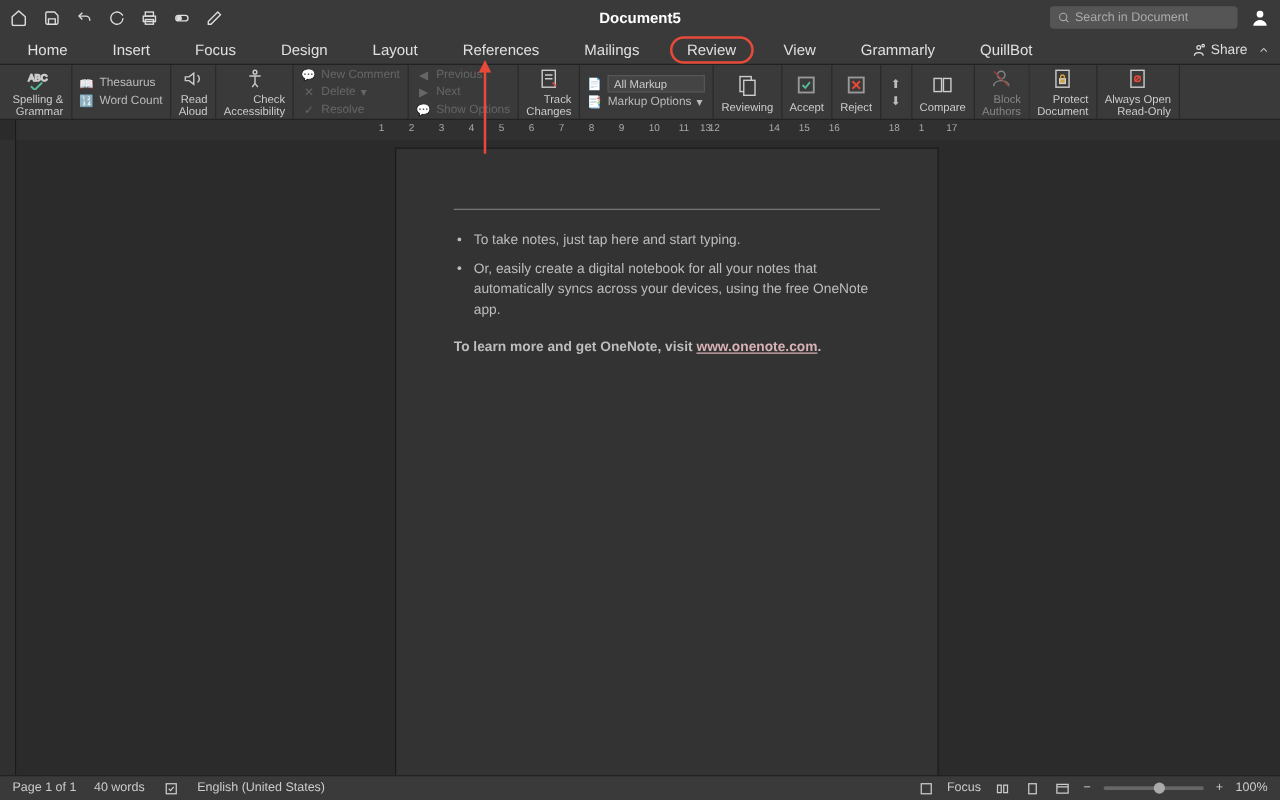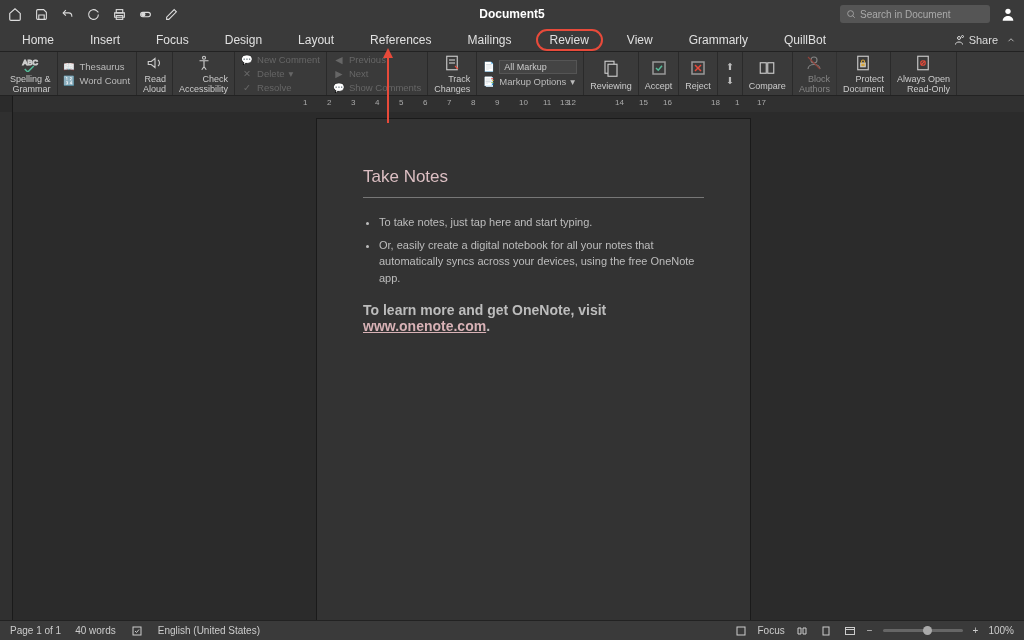--- a/index.html
+++ b/index.html
@@ -40,21 +40,21 @@
 
   
   .docarea { display: flex; height: 512px; background: #2b2b2b; }
   .ruler-v { width: 13px; background: #303030; border-right: 1px solid #1a1a1a; position: relative; }
   .canvas { flex: 1; position: relative; overflow: hidden; background: #2b2b2b; }
   .page { position: absolute; left: 303px; top: 6px; width: 435px; height: 590px; background: #333; border: 1px solid #1a1a1a; padding: 48px 46px; }
   .page h2 { color: #dcbfc3; font-size: 17px; font-weight: 400; margin-bottom: 10px; }
   .page hr { border: none; border-top: 1px solid #777; margin-bottom: 16px; }
   .page ul { list-style: disc; padding-left: 16px; color: #bdbdbd; font-size: 11px; line-height: 1.5; }
   .page ul li { margin-bottom: 6px; }
-  .page .learn { margin-top: 16px; font-size: 14px; color: #bdbdbd; font-weight: 600; }
+  .page .learn { margin-top: 16px; font-size: 11px; color: #bdbdbd; font-weight: 600; }
   .page .learn a { color: #d8b2b6; text-decoration: underline; }
 
   
   .arrow { position: absolute; pointer-events: none; }
 
   
   .statusbar { position: absolute; bottom: 0; left: 0; right: 0; height: 20px; background: #3a3a3a; display: flex; align-items: center; padding: 0 10px; font-size: 10px; color: #ccc; border-top: 1px solid #222; }
   .statusbar .left { display: flex; gap: 14px; align-items: center; }
   .statusbar .right { margin-left: auto; display: flex; gap: 10px; align-items: center; }
   .zoom-slider { width: 80px; height: 3px; background: #666; position: relative; border-radius: 2px; }
@@ -208,21 +208,21 @@
     <div class="rrow disabled">
         <span class="mini-icon">◀</span>
         <span>Previous</span>
       </div>
     <div class="rrow disabled">
         <span class="mini-icon">▶</span>
         <span>Next</span>
       </div>
     <div class="rrow disabled">
         <span class="mini-icon">💬</span>
-        <span>Show Comments</span>
+        <span>Show Options</span>
       </div>
   </div>
   <div class="rgroup big">
     <div class="big-icon">
         <svg width="20" height="18" viewBox="0 0 24 24" fill="none" stroke="currentColor" stroke-width="1.5">
           <rect x="5" y="3" width="14" height="18"></rect>
           <line x1="8" y1="8" x2="16" y2="8"></line>
           <line x1="8" y1="12" x2="16" y2="12"></line>
           <path d="M16 16l4 4" stroke="#e84a3a"></path>
         </svg>
@@ -340,21 +340,20 @@
       <span class="ruler-num" style="left: 708px; margin-left: 36px;">17</span>
       <span class="ruler-num" style="left: 698px;">18</span>
       <span class="ruler-num" style="left: 722px;">1</span>
     </div>
 </div>
 
 <div class="docarea">
   <div class="ruler-v"></div>
   <div class="canvas">
     <div class="page">
-      <h2>Take Notes</h2>
       <hr>
       <ul>
         <li>To take notes, just tap here and start typing.</li>
         <li>Or, easily create a digital notebook for all your notes that automatically syncs across your devices, using the free OneNote app.</li>
       </ul>
       <p class="learn">
         <span>To learn more and get OneNote, visit </span><a href="#">www.onenote.com</a><span>.</span>
       </p>
     </div>
   </div>

